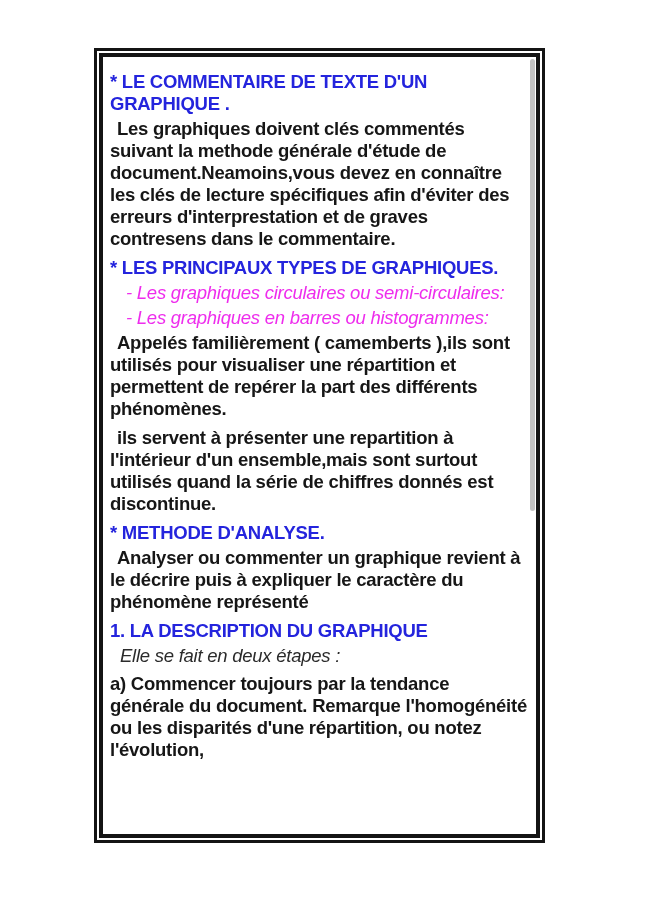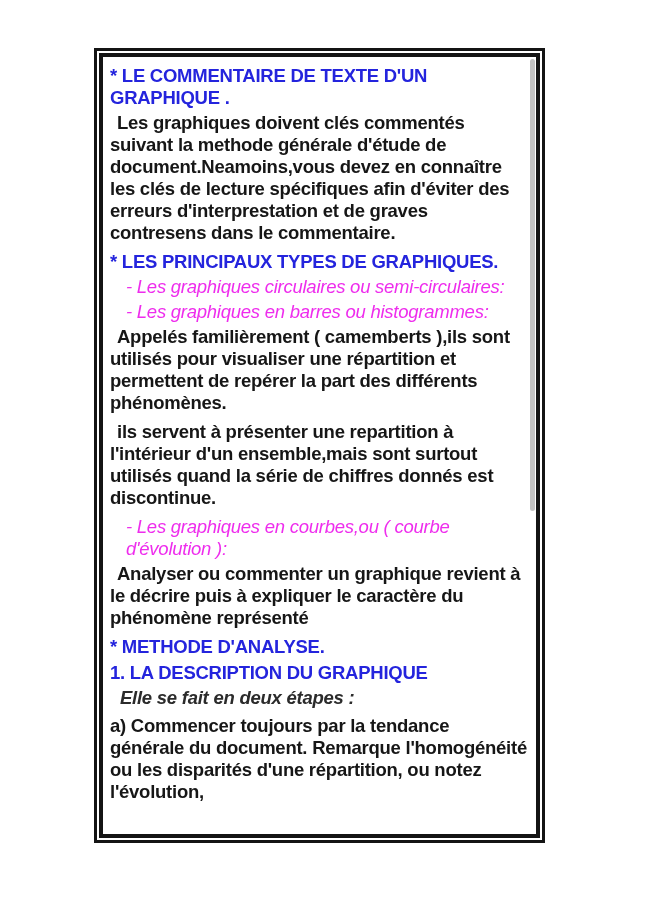--- a/index.html
+++ b/index.html
@@ -34,21 +34,21 @@
     width: 100%;
     height: 100%;
     border: 4px solid #141414;
     box-sizing: border-box;
     background: #ffffff;
     overflow: hidden;
   }
   .doc-content {
     position: absolute;
     left: 0; top: 0; right: 0; bottom: 0;
-    padding: 4px 9px 4px 7px;
+    padding: 10px 9px 4px 7px;
     font-size: 18.5px;
     line-height: 22px;
     letter-spacing: -0.25px;
     color: var(--text-color, #161616);
   }
   .para { margin: 0 0 4px 0; }
 
   .heading {
     color: var(--heading-color, #2424dd);
     font-weight: bold;
@@ -68,21 +68,21 @@
   }
   .body-flush {
     color: var(--text-color, #161616);
     font-weight: bold;
     text-indent: 0;
     margin: 1px 0 0 0;
   }
   .note {
     color: #2b2b2b;
     font-style: italic;
-    font-weight: bold;
+    font-weight: normal;
     text-indent: 10px;
     margin: 2px 0 6px 0;
   }
   .align-left   { text-align: left; }
   .align-center { text-align: left; }
 
   .scrollbar-thumb {
     position: absolute;
     top: 2px;
     right: 1px;
@@ -99,23 +99,22 @@
   <div class="doc-frame">
     <div class="doc-inner">
       <div class="doc-content" id="doc-content">
           <div class="para heading align-left">* LE COMMENTAIRE DE TEXTE D'UN GRAPHIQUE .</div>
           <div class="para body align-left">Les graphiques doivent clés commentés suivant la methode générale d'étude de document.Neamoins,vous devez en connaître les clés de lecture spécifiques afin d'éviter des erreurs d'interprestation et de graves contresens dans le commentaire.</div>
           <div class="para heading align-center">* LES PRINCIPAUX TYPES DE GRAPHIQUES.</div>
           <div class="para subheading align-center">- Les graphiques circulaires ou semi-circulaires:</div>
           <div class="para subheading align-center">- Les graphiques en barres ou histogrammes:</div>
           <div class="para body align-left">Appelés familièrement ( camemberts ),ils sont utilisés pour visualiser une répartition et permettent de repérer la part des différents phénomènes.</div>
           <div class="para body align-left">ils servent à présenter une repartition à l'intérieur d'un ensemble,mais sont surtout utilisés quand la série de chiffres donnés est discontinue.</div>
-          <div class="para subheading align-left"> - Les graphiques en courbes,ou ( courbe d'évolution ):</div>
+          <div class="para heading align-center">* METHODE D'ANALYSE.</div>
           <div class="para body align-left">Analyser ou commenter un graphique revient à le décrire puis à expliquer le caractère du phénomène représenté</div>
-          <div class="para heading align-center">* METHODE D'ANALYSE.</div>
           <div class="para heading align-center">1. LA DESCRIPTION DU GRAPHIQUE</div>
           <div class="para note align-left">Elle se fait en deux étapes :</div>
           <div class="para body-flush align-left">a)  Commencer toujours par la tendance générale du document. Remarque l'homogénéité ou les disparités d'une répartition, ou notez l'évolution,</div>
         </div>
       <div class="scrollbar-thumb"></div>
     </div>
   </div>
 </div>
 
 </body></html>

